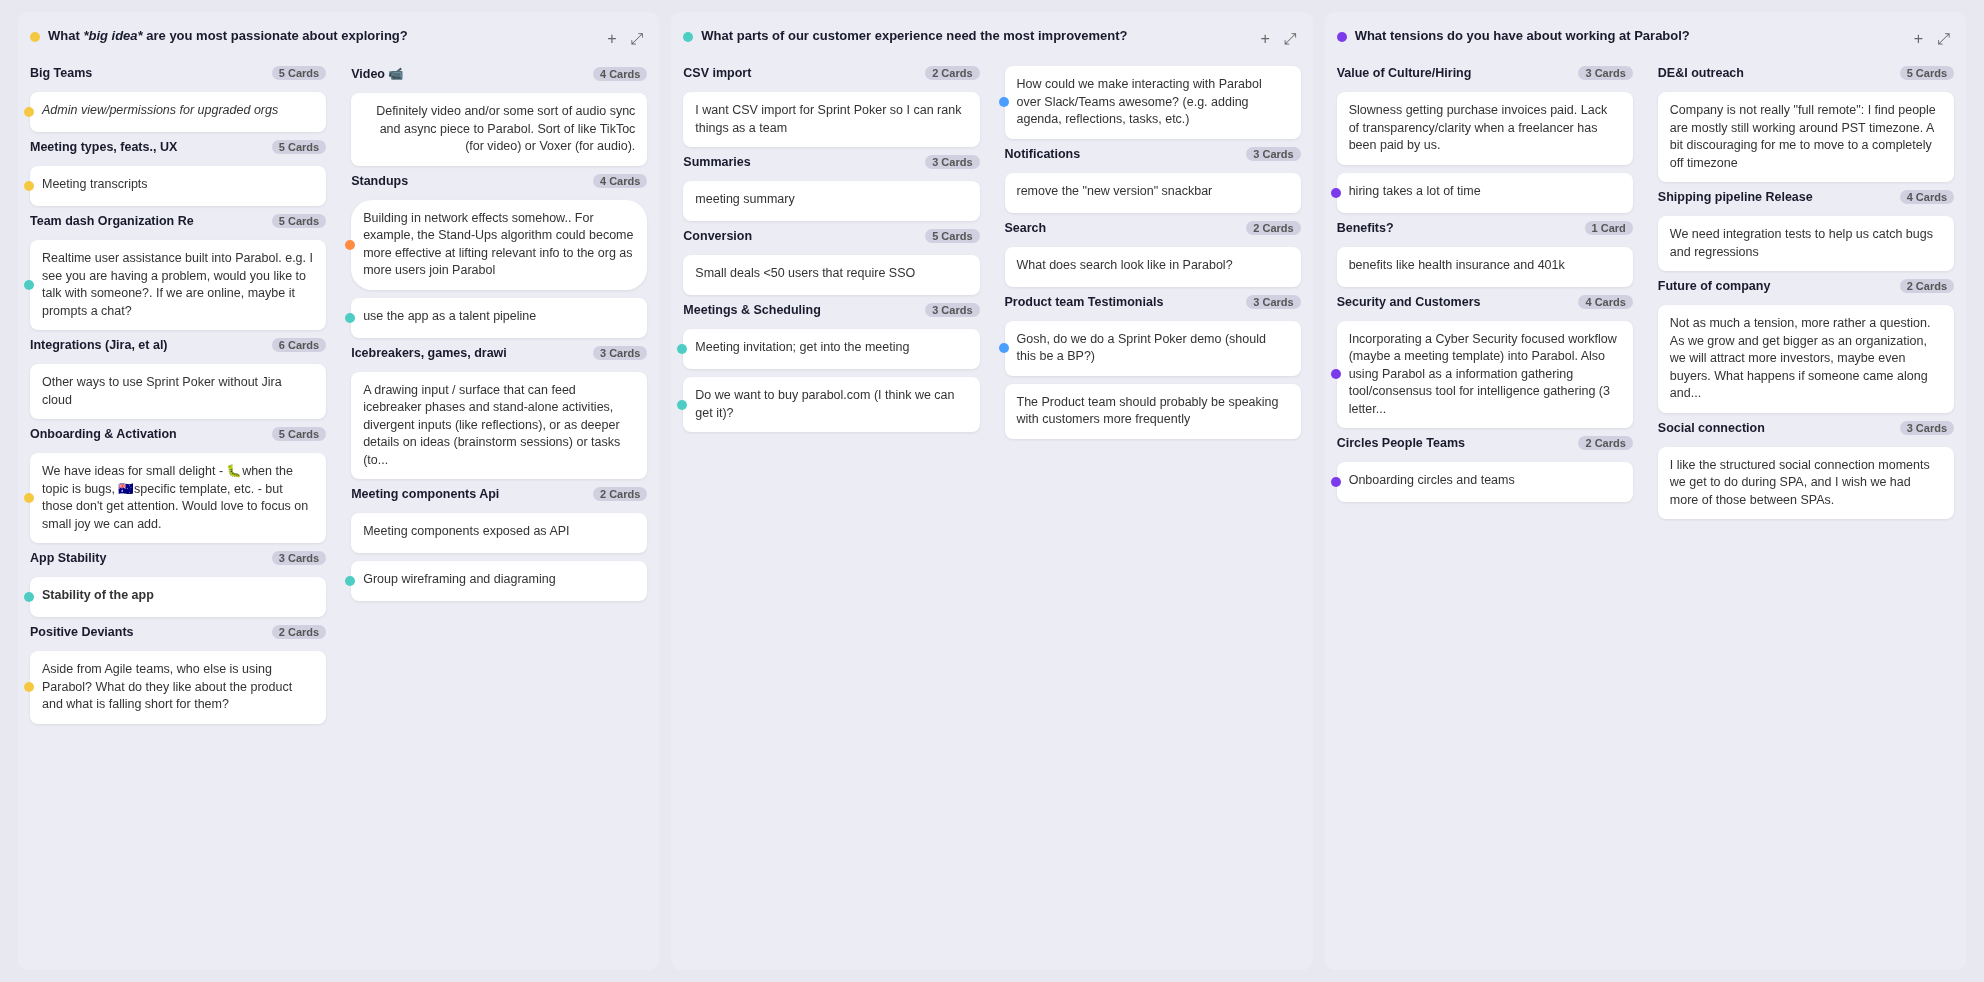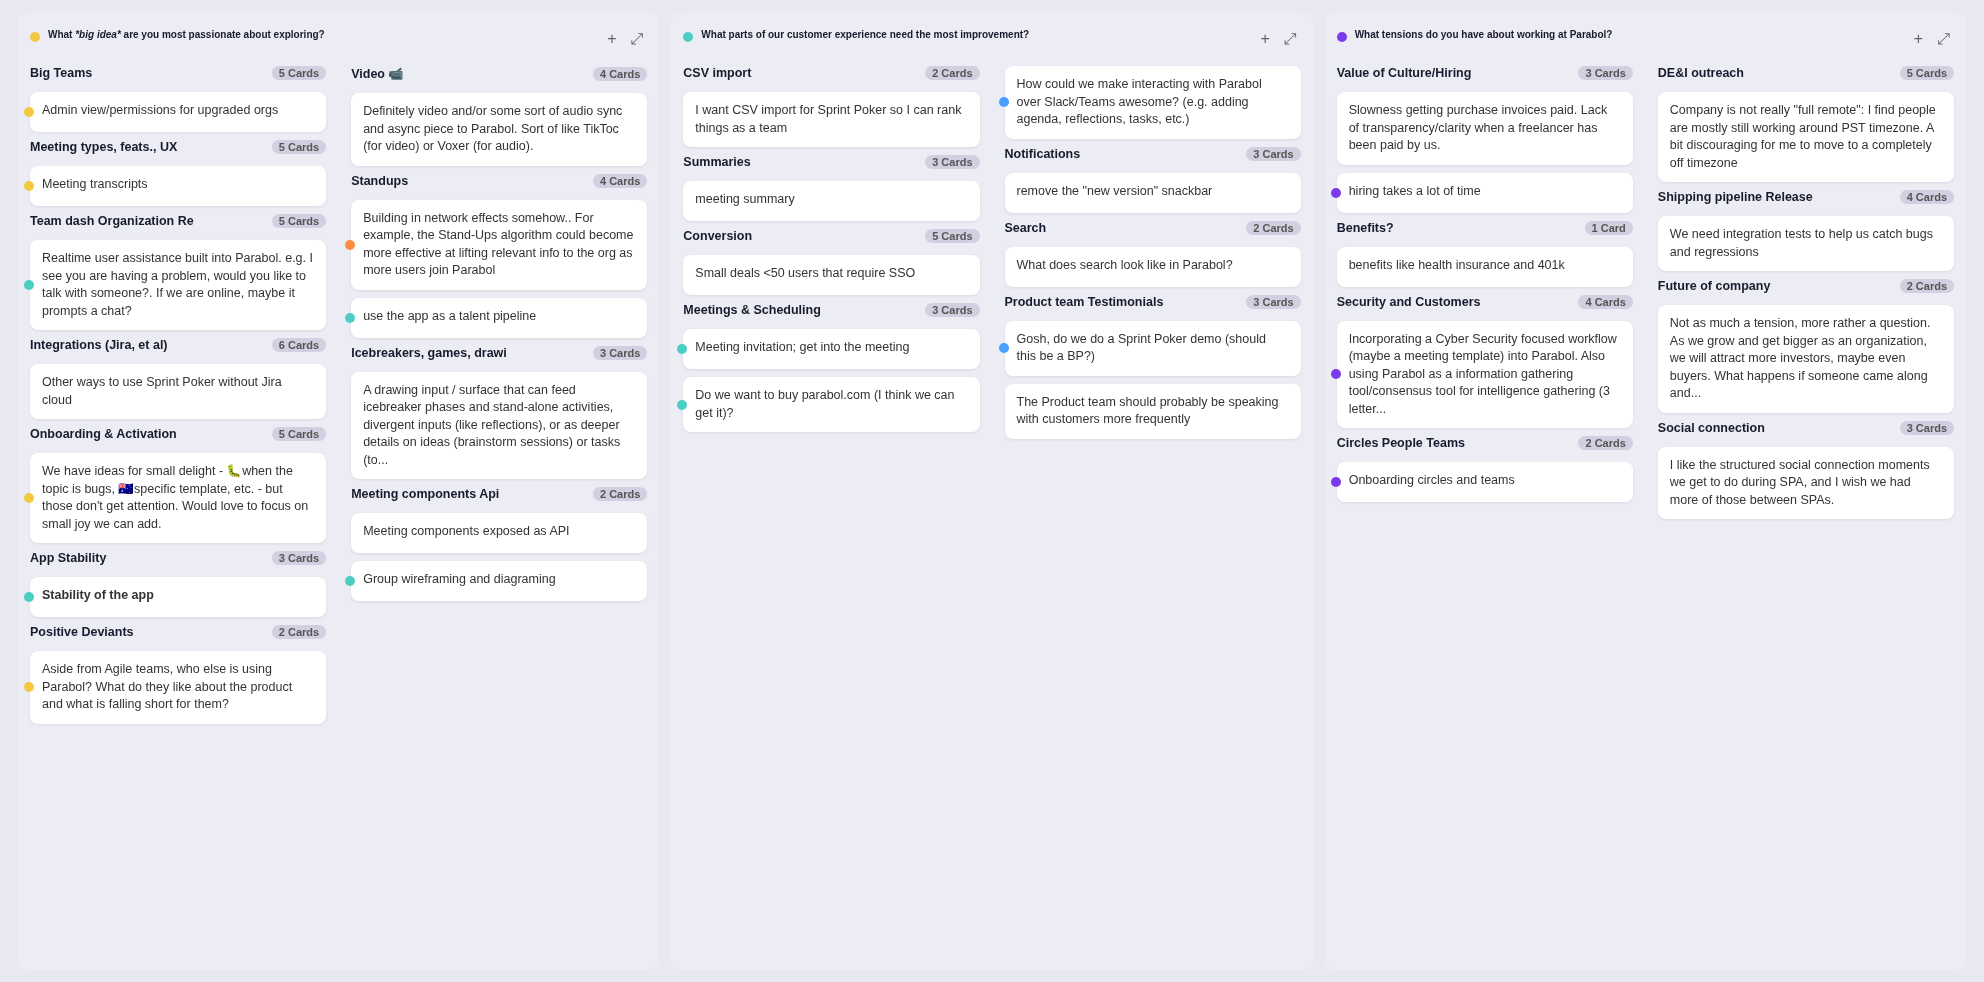--- a/index.html
+++ b/index.html
@@ -48,21 +48,21 @@
 
     .column-dot {
       width: 10px;
       height: 10px;
       border-radius: 50%;
       margin-top: 4px;
       flex-shrink: 0;
     }
 
     .column-title {
-      font-size: 10px;
+      font-size: 13px;
       font-weight: 700;
       color: #1a1a2e;
       line-height: 1.3;
     }
 
     .column-title em {
       font-style: italic;
     }
 
     .column-actions {
@@ -164,21 +164,21 @@
           <button class="column-btn">+</button>
           <button class="column-btn">⤢</button>
         </div>
       </div>
       <div class="col-content">
         <div class="lane">
           <div class="lane-header">
             <span class="lane-title">Big Teams</span>
             <span class="card-count">5 Cards</span>
           </div>
-          <div class="card" style="position: relative;">
+          <div class="card" style="position: relative; font-style: italic;">
             <span class="card-dot dot-yellow" style="background: rgb(245, 200, 66);"></span>
             <div class="card-text">Admin view/permissions for upgraded orgs</div>
           </div>
           <div class="lane-header">
             <span class="lane-title">Meeting types, feats., UX</span>
             <span class="card-count">5 Cards</span>
           </div>
           <div class="card" style="position: relative;">
             <span class="card-dot dot-yellow" style="background: rgb(245, 200, 66);"></span>
             <div class="card-text">Meeting transcripts</div>
@@ -221,28 +221,28 @@
           <div class="card" style="position: relative;">
             <span class="card-dot dot-yellow" style="background: rgb(245, 200, 66);"></span>
             <div class="card-text">Aside from Agile teams, who else is using Parabol? What do they like about the product and what is falling short for them?</div>
           </div>
         </div>
         <div class="lane">
           <div class="lane-header">
             <span class="lane-title">Video 📹</span>
             <span class="card-count">4 Cards</span>
           </div>
-          <div class="card" style="position: relative;">
+          <div class="card" style="position: relative; text-align: right;">
             <div class="card-text">Definitely video and/or some sort of audio sync and async piece to Parabol. Sort of like TikToc (for video) or Voxer (for audio).</div>
           </div>
           <div class="lane-header">
             <span class="lane-title">Standups</span>
             <span class="card-count">4 Cards</span>
           </div>
-          <div class="card" style="position: relative;">
+          <div class="card" style="position: relative; border-radius: 21px;">
             <span class="card-dot dot-orange" style="background: rgb(255, 140, 66);"></span>
             <div class="card-text">Building in network effects somehow.. For example, the Stand-Ups algorithm could become more effective at lifting relevant info to the org as more users join Parabol</div>
           </div>
           <div class="card" style="position: relative;">
             <span class="card-dot dot-teal" style="background: rgb(78, 205, 196);"></span>
             <div class="card-text">use the app as a talent pipeline</div>
           </div>
           <div class="lane-header">
             <span class="lane-title">Icebreakers, games, drawi</span>
             <span class="card-count">3 Cards</span>

